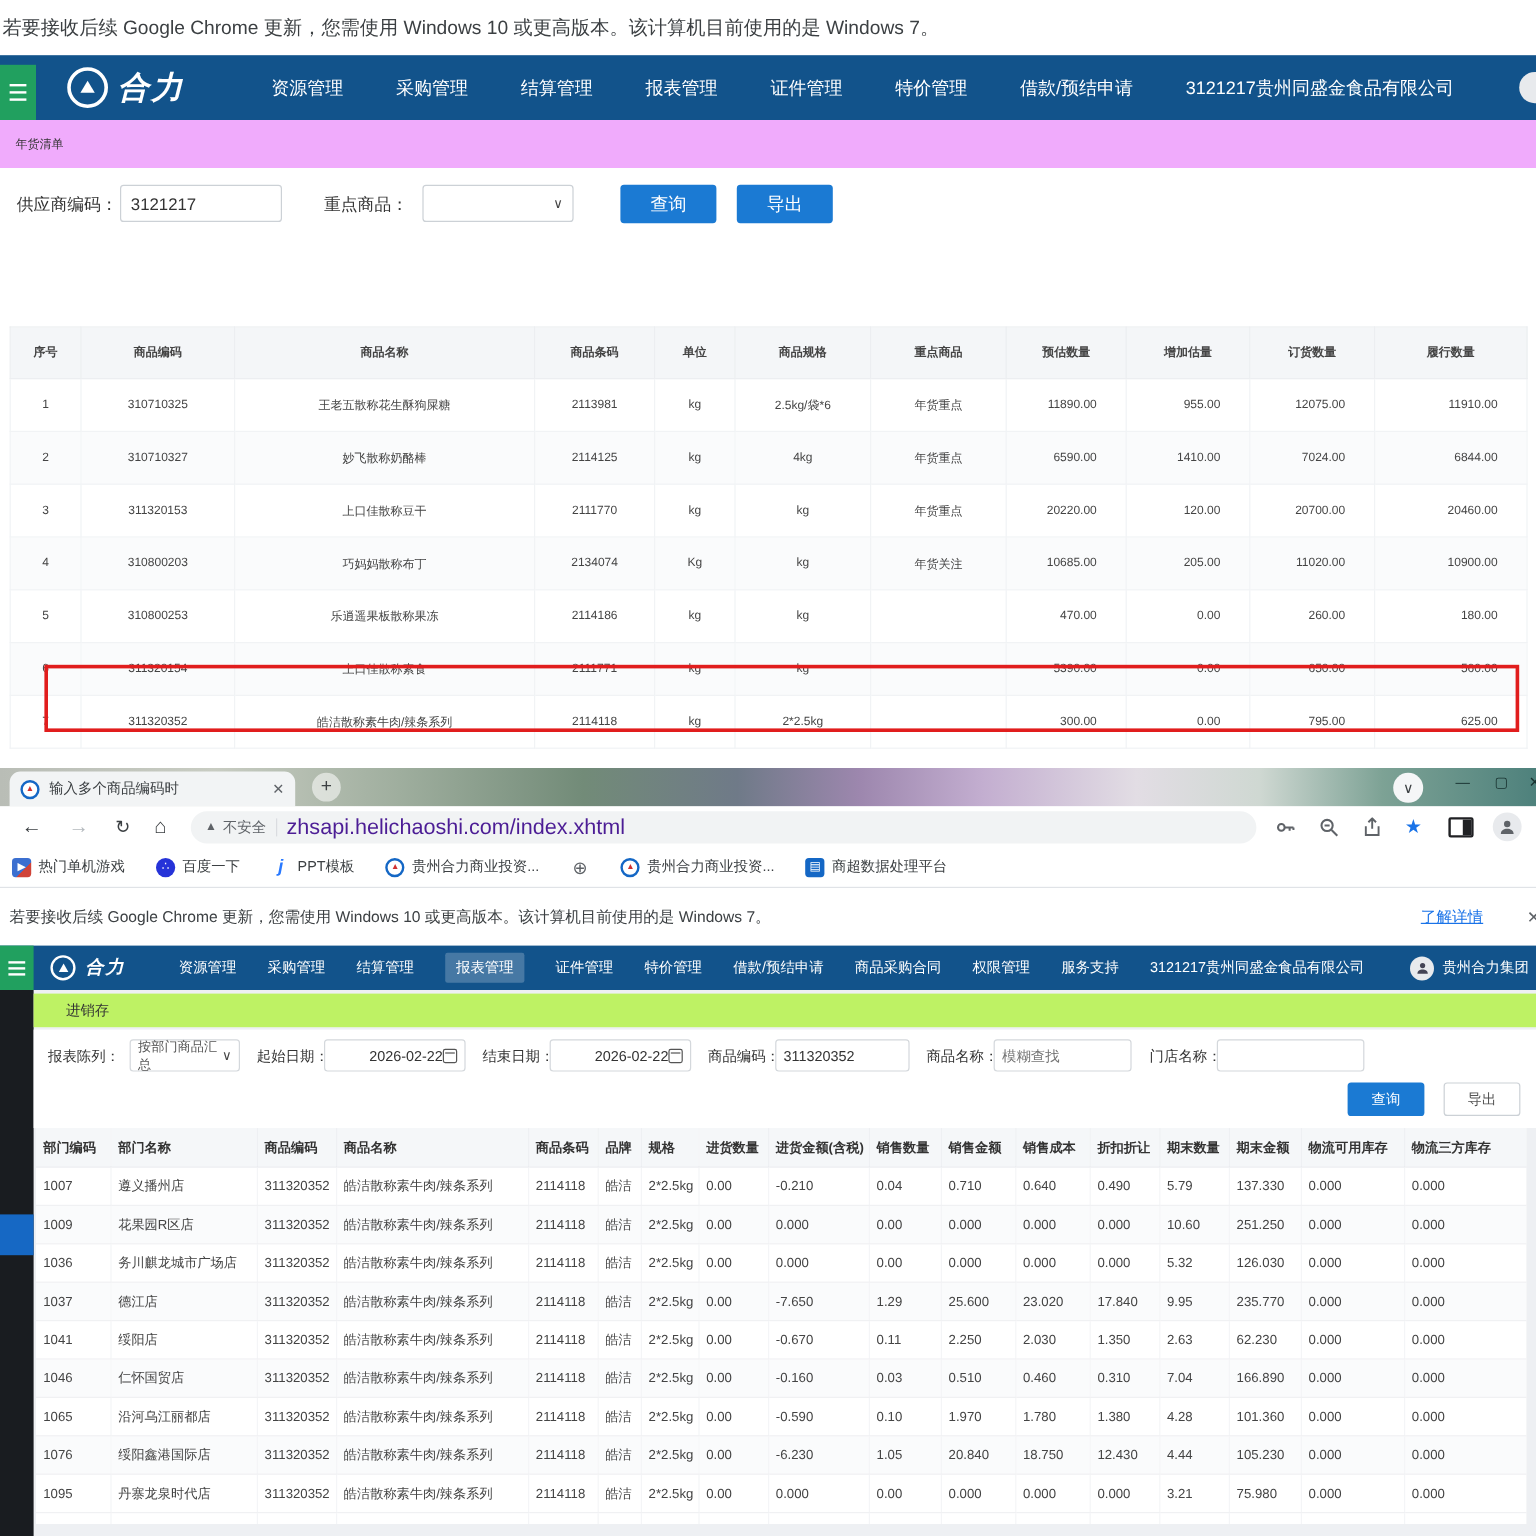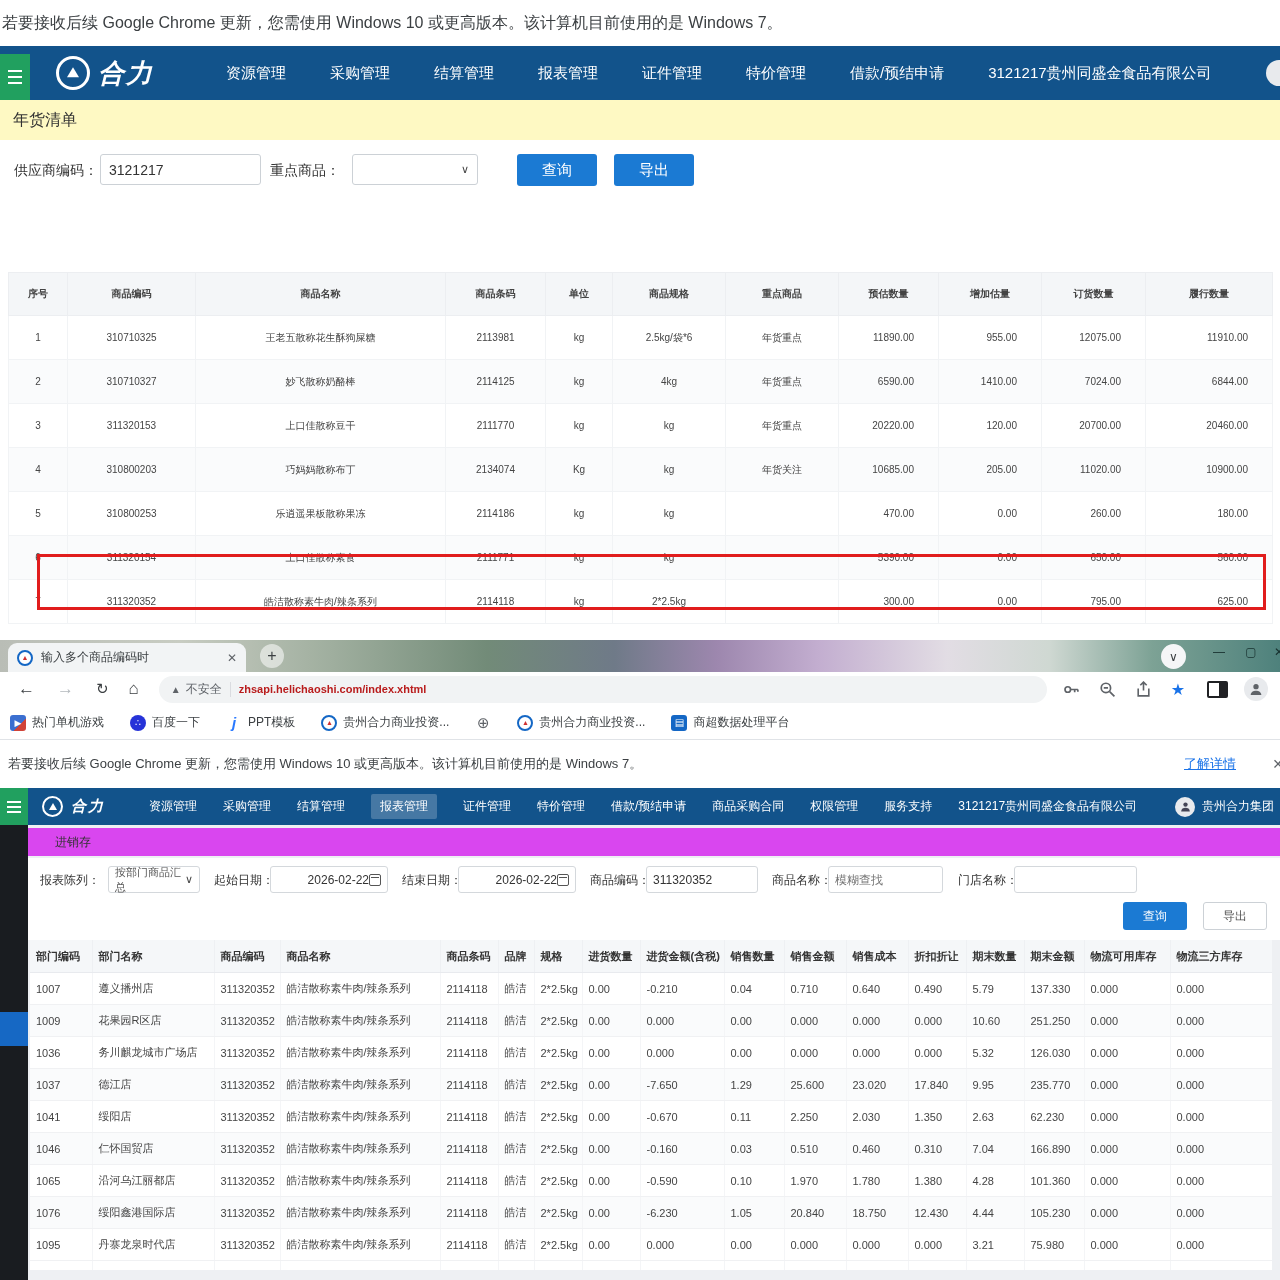--- a/index.html
+++ b/index.html
@@ -36,27 +36,27 @@
   .nav-item.active{background:rgba(255,255,255,.22);padding:4px 9px;border-radius:2px;}
   .nav-company{white-space:nowrap;cursor:default;}
   .nav1 .nav-company{margin-left:44px;font-size:15px;}
   .nav2 .nav-company{margin-left:26px;}
   .nav-right{margin-left:auto;display:flex;align-items:center;gap:7px;padding-right:6px;}
   .avatar{border-radius:50%;background:#e8eaed;display:flex;align-items:center;justify-content:center;overflow:hidden;}
   .avatar.a2{width:20px;height:20px;}
   .avatar-cut{position:absolute;right:-12px;top:14px;width:26px;height:26px;border-radius:50%;background:#e8eaed;}
   
   .crumb{position:absolute;left:0;right:0;display:flex;align-items:center;color:#333;}
-  .crumb1{top:100px;height:40px;background:#fef9c3;border-bottom:1px solid #e3e6ea;padding-left:13px;font-size:16px;}
+  .crumb1{top:100px;height:40px;background:#f0abfc;border-bottom:1px solid #e3e6ea;padding-left:13px;font-size:10px;}
   
   .formrow{position:absolute;top:140px;left:0;right:0;height:78px;background:#fff;font-size:14px;}
   .formrow label{position:absolute;top:22px;color:#333;}
   .inp,.sel{background:#fff;border:1px solid #ccd1d6;border-radius:3px;font-size:14px;color:#333;
     font-family:inherit;box-sizing:border-box;}
-  .f-sup{left:100px;top:14px;width:161px;height:31px;position:absolute;padding:0 8px;}
+  .f-sup{left:100px;top:14px;width:135px;height:31px;position:absolute;padding:0 8px;}
   .f-key{left:352px;top:14px;width:126px;height:31px;position:absolute;display:flex;align-items:center;justify-content:flex-end;padding:0 8px;color:#555;}
   .chev{font-size:11px;color:#444;}
   .btn{position:absolute;top:14px;width:80px;height:32px;border:none;border-radius:3px;font-size:15px;
     cursor:pointer;font-family:inherit;}
   .btn.blue{background:#1b7ad3;color:#fff;}
   
   .tabs1{position:absolute;top:218px;left:8px;right:8px;height:38px;background:#eaedf2;display:flex;align-items:flex-end;border-bottom:1px solid #dfe3e8;}
   .tab{height:37px;line-height:37px;padding:0 20px;font-size:14px;color:#555;cursor:pointer;}
   .tab.active{background:#fff;color:#1b7ad3;border:1px solid #dfe3e8;border-bottom:none;}
   
@@ -82,21 +82,21 @@
   .winbtn{position:absolute;top:2px;color:#17302e;font-size:12px;width:26px;height:20px;display:flex;align-items:center;justify-content:center;cursor:pointer;}
   
   .addrbar{position:absolute;top:672px;left:0;right:0;height:34px;background:#fff;display:flex;align-items:center;}
   .navg{font-size:17px;color:#3c4043;margin-left:18px;cursor:pointer;}
   .navg.dis{color:#b3b8bd;}
   .omni{margin-left:20px;width:888px;height:27px;background:#f1f3f4;border-radius:14px;display:flex;align-items:center;
     padding:0 12px;gap:8px;box-sizing:border-box;}
   .sec{display:flex;align-items:center;gap:5px;color:#5f6368;font-size:12px;}
   .sec .tri{font-size:10px;}
   .odiv{width:1px;height:15px;background:#dadce0;}
-  .url{font-size:11px;color:#b91c1c;font-weight:bold;}
+  .url{font-size:18px;color:#4c1d95;}
   .abicons{display:flex;align-items:center;gap:19px;margin-left:16px;}
   .abicons svg{display:block;cursor:pointer;}
   .star{color:#1a73e8;font-size:16px;cursor:pointer;}
   .sidepanel{width:17px;height:13px;border:2px solid #202124;border-radius:2px;position:relative;cursor:pointer;margin-left:22px;}
   .sidepanel::after{content:'';position:absolute;right:0;top:0;bottom:0;width:7px;background:#202124;}
   .avatar.a1{width:24px;height:24px;margin:0 12px 0 16px;cursor:pointer;}
   
   .bookmarks{position:absolute;top:706px;left:0;right:0;height:33px;background:#fff;box-shadow:0 1px 0 #e0e3e7;
     display:flex;align-items:center;padding-left:10px;gap:26px;font-size:12px;color:#3c4043;}
   .bm{display:flex;align-items:center;gap:6px;cursor:pointer;white-space:nowrap;}
@@ -105,21 +105,21 @@
   .bmi.game-icon{background:linear-gradient(135deg,#3b6fd0 60%,#d04338 60%);}
   .bmi.baidu-icon{background:#2633d8;border-radius:50%;font-size:10px;}
   .bmi.ppt-icon{background:transparent;color:#2979ff;font-weight:bold;font-size:15px;font-style:italic;}
   .bmi.heli-logo-icon{border:2px solid #1467c5;border-radius:50%;background:#fff;color:#d03030;font-size:7px;}
   .bmi.globe-icon{background:transparent;color:#5f6368;font-size:15px;}
   .bmi.data-icon{background:#1467c5;font-size:10px;}
   
   .content{position:absolute;top:825px;left:0;right:0;bottom:0;background:#eef0f3;}
   .sidestrip{position:absolute;left:0;top:0;width:28px;bottom:0;background:#191c20;}
   .sideactive{position:absolute;left:0;top:187px;width:28px;height:34px;background:#1668c4;}
-  .crumb2{position:absolute;left:28px;top:3px;right:0;height:28px;background:#d946ef;display:flex;align-items:center;
+  .crumb2{position:absolute;left:28px;top:3px;right:0;height:28px;background:#bef264;display:flex;align-items:center;
     padding-left:27px;font-size:12px;color:#333;}
   .fpanel{position:absolute;left:28px;right:0;top:33px;height:82px;background:#fff;font-size:12px;}
   .fpanel label{position:absolute;top:14px;color:#333;}
   .finp{position:absolute;top:8px;height:27px;border:1px solid #d4d8dc;border-radius:3px;background:#fff;
     font-size:12px;color:#333;box-sizing:border-box;padding:0 6px;font-family:inherit;display:flex;align-items:center;}
   input.finp{display:inline-block;}
   .fsel{justify-content:space-between;color:#555;font-size:11px;}
   .dt{justify-content:flex-end;}
   .calico{width:10px;height:10px;border:1.5px solid #555;border-radius:2px;position:relative;flex:0 0 auto;}
   .calico::before{content:'';position:absolute;left:1px;right:1px;top:2px;height:1.5px;background:#555;}

